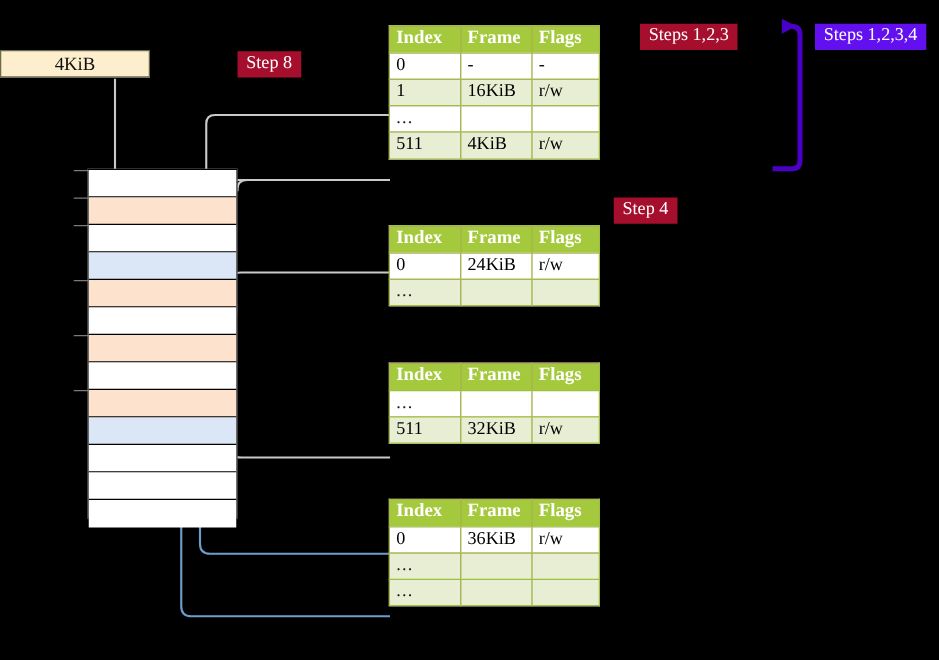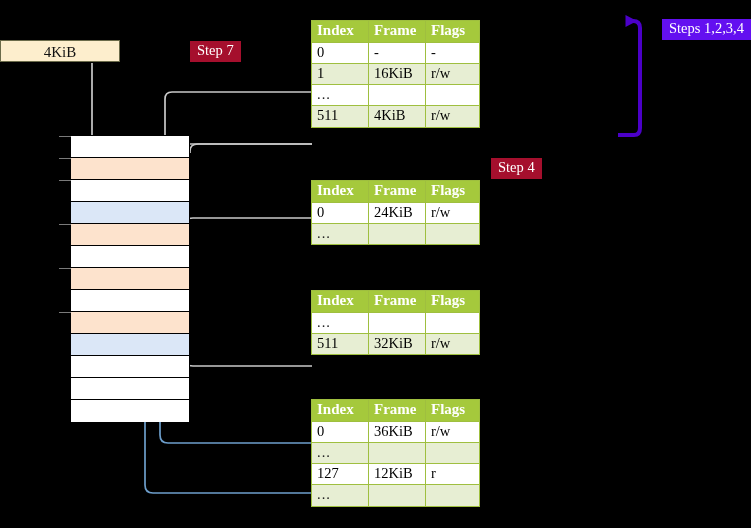--- a/index.html
+++ b/index.html
@@ -98,21 +98,21 @@
   
   .badge {
     position: absolute;
     color: #ffffff;
     font-size: 14.5px;
     padding: 2px 7px 3px 7px;
     white-space: nowrap;
     line-height: 1.1;
   }
   .badge.red  { background: #a50f2d; }
-  .badge.blue { background: #6310f0; margin-left: 10px; }
+  .badge.blue { background: #6310f0; }
 
   .kibbox {
     position: absolute;
     background: #fdeecd;
     border: 1px solid #6b6b4a;
     color: #111111;
     font-size: 15px;
     text-align: center;
     box-sizing: border-box;
     line-height: 1.1;
@@ -180,27 +180,30 @@
     <g>
       <path d="M618,135 L634,135 Q640,135 640,128 L640,28 Q640,21 633,21 L627,21" stroke="#4b00c8" stroke-width="4" fill="none" marker-end="url(#ahBigPurple)"></path>
     </g>
   </svg>
 
   <div class="kibbox" style="left:0px; top:40px; width:120px; height:22px;">
     <span>4KiB</span>
   </div>
 
   <div class="badge red" style="left:190px; top:41px;">
-    <span>Step 7</span>
+    <span>Step 8</span>
   </div>
 
   <div class="badge red" style="left:491px; top:158px;">
     <span>Step 4</span>
   </div>
 
+  <div class="badge red" style="left:512px; top:19px;">
+    <span>Steps 1,2,3</span>
+  </div>
 
   <div class="badge blue" style="left:652px; top:19px;">
     <span>Steps 1,2,3,4</span>
   </div>
 
   <div id="memcol">
       <div class="mrow" style="top: 0px;">
         <div class="tick" style="top: 0px;"></div>
       </div>
       <div class="mrow orange" style="top: 22px;">
@@ -315,25 +318,20 @@
       <tr class="plain">
         <td class="c-idx">0</td>
         <td class="c-frm">36KiB</td>
         <td class="c-flg">r/w</td>
       </tr>
       <tr class="alt">
         <td class="c-idx dots">...</td>
         <td class="c-frm"></td>
         <td class="c-flg"></td>
       </tr>
-      <tr class="plain">
-        <td class="c-idx">127</td>
-        <td class="c-frm">12KiB</td>
-        <td class="c-flg">r</td>
-      </tr>
       <tr class="alt">
         <td class="c-idx dots">...</td>
         <td class="c-frm"></td>
         <td class="c-flg"></td>
       </tr>
     </tbody>
   </table>
 
 </div>
 

